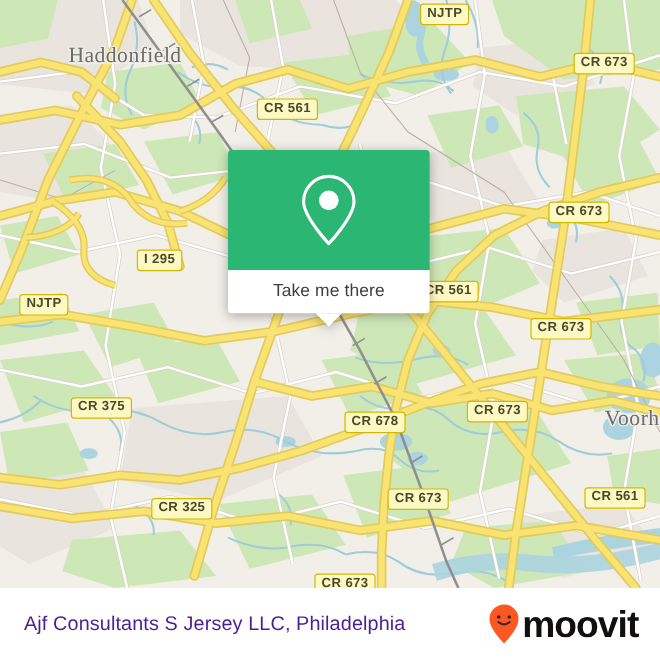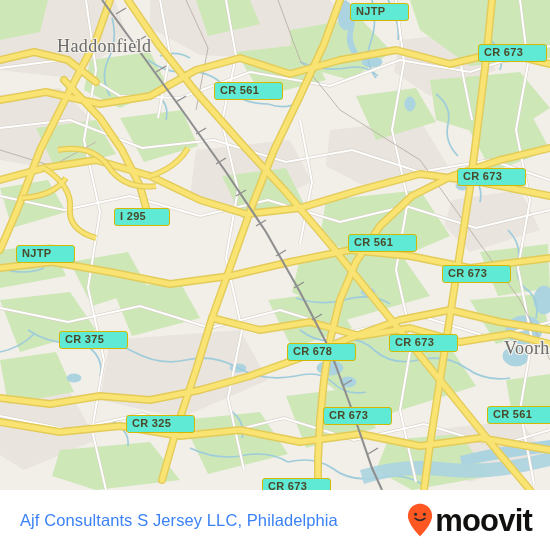--- a/index.html
+++ b/index.html
@@ -53,29 +53,29 @@
        0  1px 0 #f2efe9,  0 -1px 0 #f2efe9,
        1px  1px 0 #f2efe9, -1px  1px 0 #f2efe9,
        1px -1px 0 #f2efe9, -1px -1px 0 #f2efe9;
     pointer-events: none;
     text-align: center;
   }
 
   
   .shield {
     position: absolute;
-    background: #5eead4;
+    background: #fef9c3;
     border: 1.4px solid #d4b800;
     border-radius: 3px;
     color: #4a4a2a;
     font-family: "Liberation Sans", sans-serif;
     font-size: 11px;
     font-weight: bold;
     letter-spacing: 0.3px;
-    padding: 1px 23px 2px 5px;
+    padding: 1px 5px 2px 5px;
     line-height: 13px;
     white-space: nowrap;
     box-sizing: border-box;
   }
 
   
   .popup {
     position: absolute;
     left: 190px;
     top: 125px;
@@ -148,21 +148,21 @@
     background: #ffffff;
     display: flex;
     align-items: center;
     justify-content: space-between;
     box-sizing: border-box;
     padding: 0 18px 0 20px;
   }
   .footer-title {
     font-family: "Liberation Sans", sans-serif;
     font-size: 16.5px;
-    color: #3b82f6;
+    color: #4c1d95;
     letter-spacing: 0.1px;
     white-space: nowrap;
   }
   .brand {
     display: flex;
     align-items: center;
     gap: 2px;
   }
   .brand-mark svg { display: block; }
   .brand-word {
@@ -400,20 +400,34 @@
     <div class="shield" style="left:348px; top:234px; z-index:10;">CR 561</div>
     <div class="shield" style="left:442px; top:265px;">CR 673</div>
     <div class="shield" style="left:59px; top:331px;">CR 375</div>
     <div class="shield" style="left:272px; top:343px;margin-left:15px;">CR 678</div>
     <div class="shield" style="left:389px; top:334px;">CR 673</div>
     <div class="shield" style="left:323px; top:407px;">CR 673</div>
     <div class="shield" style="left:487px; top:406px;">CR 561</div>
     <div class="shield" style="left:126px; top:415px;">CR 325</div>
     <div class="shield" style="left:262px; top:478px;">CR 673</div>
 
+    <div class="popup">
+      <div class="popup-head">
+        <span class="popup-pin">
+          <svg width="50" height="64" viewBox="0 0 50 64">
+            <path d="M25,4 C13.4,4 4,13.4 4,25 C4,38 25,60 25,60 C25,60 46,38 46,25 C46,13.4 36.6,4 25,4 Z" fill="none" stroke="#ffffff" stroke-width="2.6" stroke-linejoin="round"></path>
+            <circle cx="25" cy="24" r="8.2" fill="#ffffff"></circle>
+          </svg>
+        </span>
+      </div>
+      <div class="popup-foot">
+        <span>Take me there</span>
+      </div>
+      <div class="popup-tail"></div>
+    </div>
 
   </div>
 
   <div class="footer">
     <div class="footer-title">Ajf Consultants S Jersey LLC, Philadelphia</div>
     <div class="brand">
       <span class="brand-mark">
         <svg width="26" height="34" viewBox="0 0 26 34">
           <path d="M13,0.8 C6.3,0.8 0.9,6.2 0.9,12.9 C0.9,21.6 13,33.2 13,33.2 C13,33.2 25.1,21.6 25.1,12.9 C25.1,6.2 19.7,0.8 13,0.8 Z" fill="#ff5722"></path>
           <circle cx="8.6" cy="11.2" r="1.5" fill="#2b2b2b"></circle>

